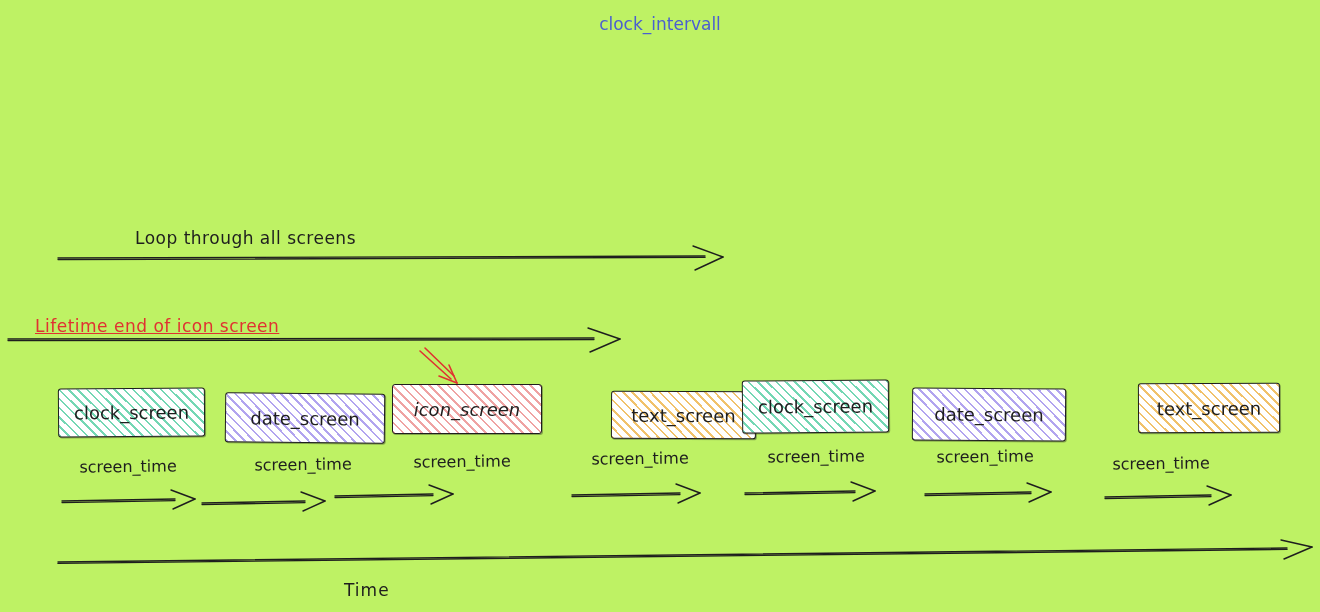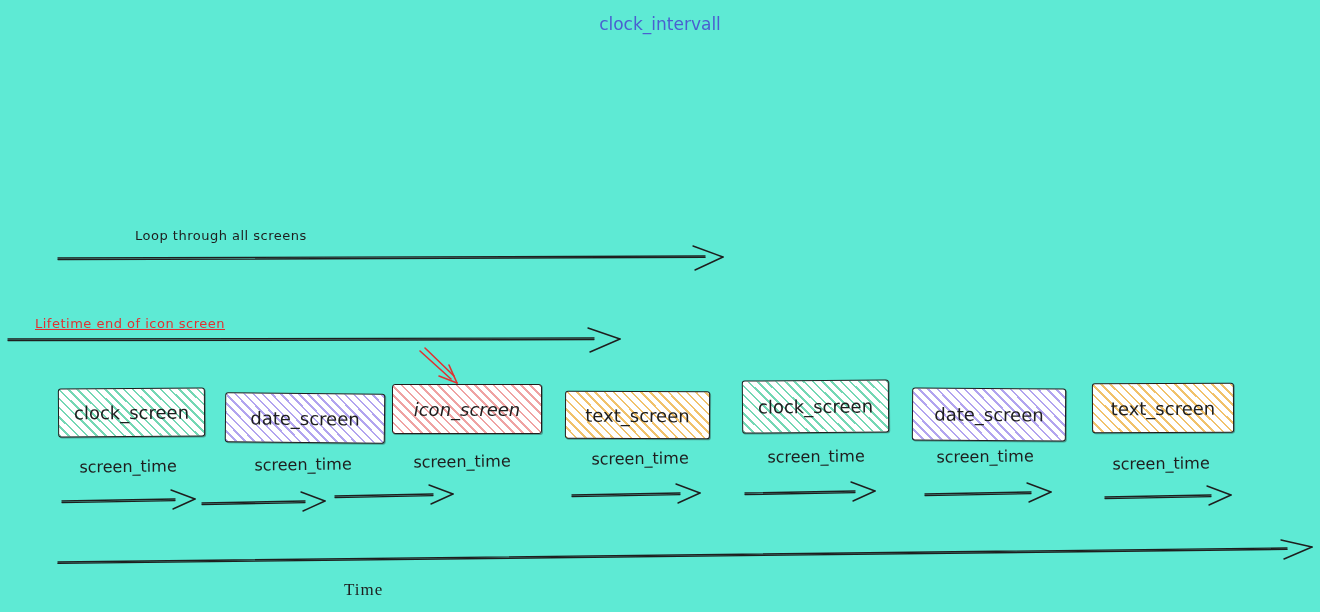--- a/index.html
+++ b/index.html
@@ -1,27 +1,27 @@
 <!DOCTYPE html>
 <html><head>
 <meta charset="utf-8">
 <style>
   html,body{margin:0;padding:0;background:#ffffff;}
   body{width:1320px;height:612px;overflow:hidden;font-family:"DejaVu Sans",sans-serif;color:#1e1e1e;}
-  .canvas{position:relative;width:1320px;height:612px;background:#5eead4;}
+  .canvas{position:relative;width:1320px;height:612px;background:#bef264;}
   .title{position:absolute;left:0;right:0;top:14px;text-align:center;font-size:17px;color:#4a5fd0;}
-  .lbl{position:absolute;white-space:nowrap;font-size:13px;letter-spacing:.5px;text-align:center;}
+  .lbl{position:absolute;white-space:nowrap;font-size:17px;letter-spacing:.5px;text-align:center;}
   .lbl.red{color:#e03131;}
   .screen-time{position:absolute;font-size:16px;white-space:nowrap;transform:translateX(-50%) rotate(-0.6deg);}
   .box{position:absolute;border:1.7px solid #1e1e1e;border-radius:3px;display:flex;align-items:center;justify-content:center;
        font-size:18px;background-color:#fff;box-shadow:1px 1px 0 rgba(30,30,30,.35);}
   .hatch-green {background-image:repeating-linear-gradient(45deg,#74d7b4 0,#74d7b4 1.8px,transparent 1.8px,transparent 6.5px);}
   .hatch-violet{background-image:repeating-linear-gradient(45deg,#b2a4ef 0,#b2a4ef 1.8px,transparent 1.8px,transparent 6.5px);}
   .hatch-red   {background-image:repeating-linear-gradient(45deg,#efa3a3 0,#efa3a3 1.8px,transparent 1.8px,transparent 6.5px);font-style:italic;}
-  .hatch-yellow{background-image:repeating-linear-gradient(45deg,#f1c26b 0,#f1c26b 1.8px,transparent 1.8px,transparent 6.5px);}
+  .hatch-yellow{background-image:repeating-linear-gradient(45deg,#f1c26b 0,#f1c26b 1.8px,transparent 1.8px,transparent 6.5px);margin-left:46px;}
   svg{position:absolute;overflow:visible;}
   svg line, svg path{stroke:#1e1e1e;stroke-width:1.4;fill:none;stroke-linecap:round;}
   svg.red line{stroke:#e03131;stroke-width:1.6;}
   .time-lbl{position:absolute;font-size:17px;letter-spacing:1px;}
 </style>
 </head>
 <body>
 
 <div class="canvas">
 
@@ -122,15 +122,15 @@
     <line x1="126" y1="13" x2="102" y2="4"></line>
       <line x1="126" y1="13" x2="104" y2="23"></line>
     </svg>
 
   <svg style="left:55px;top:538px;" width="1262" height="32">
     <line x1="3" y1="24" x2="1232" y2="10"></line>
     <line x1="3" y1="25.4" x2="1232" y2="11.4"></line>
     <line x1="1257" y1="9" x2="1226" y2="2"></line>
     <line x1="1257" y1="9" x2="1229" y2="21"></line>
   </svg>
-  <div class="time-lbl" style="left:344px;top:580px;font-family:Liberation Serif, serif;">Time</div>
+  <div class="time-lbl" style="left:344px;top:580px;">Time</div>
 
 </div>
 
 </body></html>

